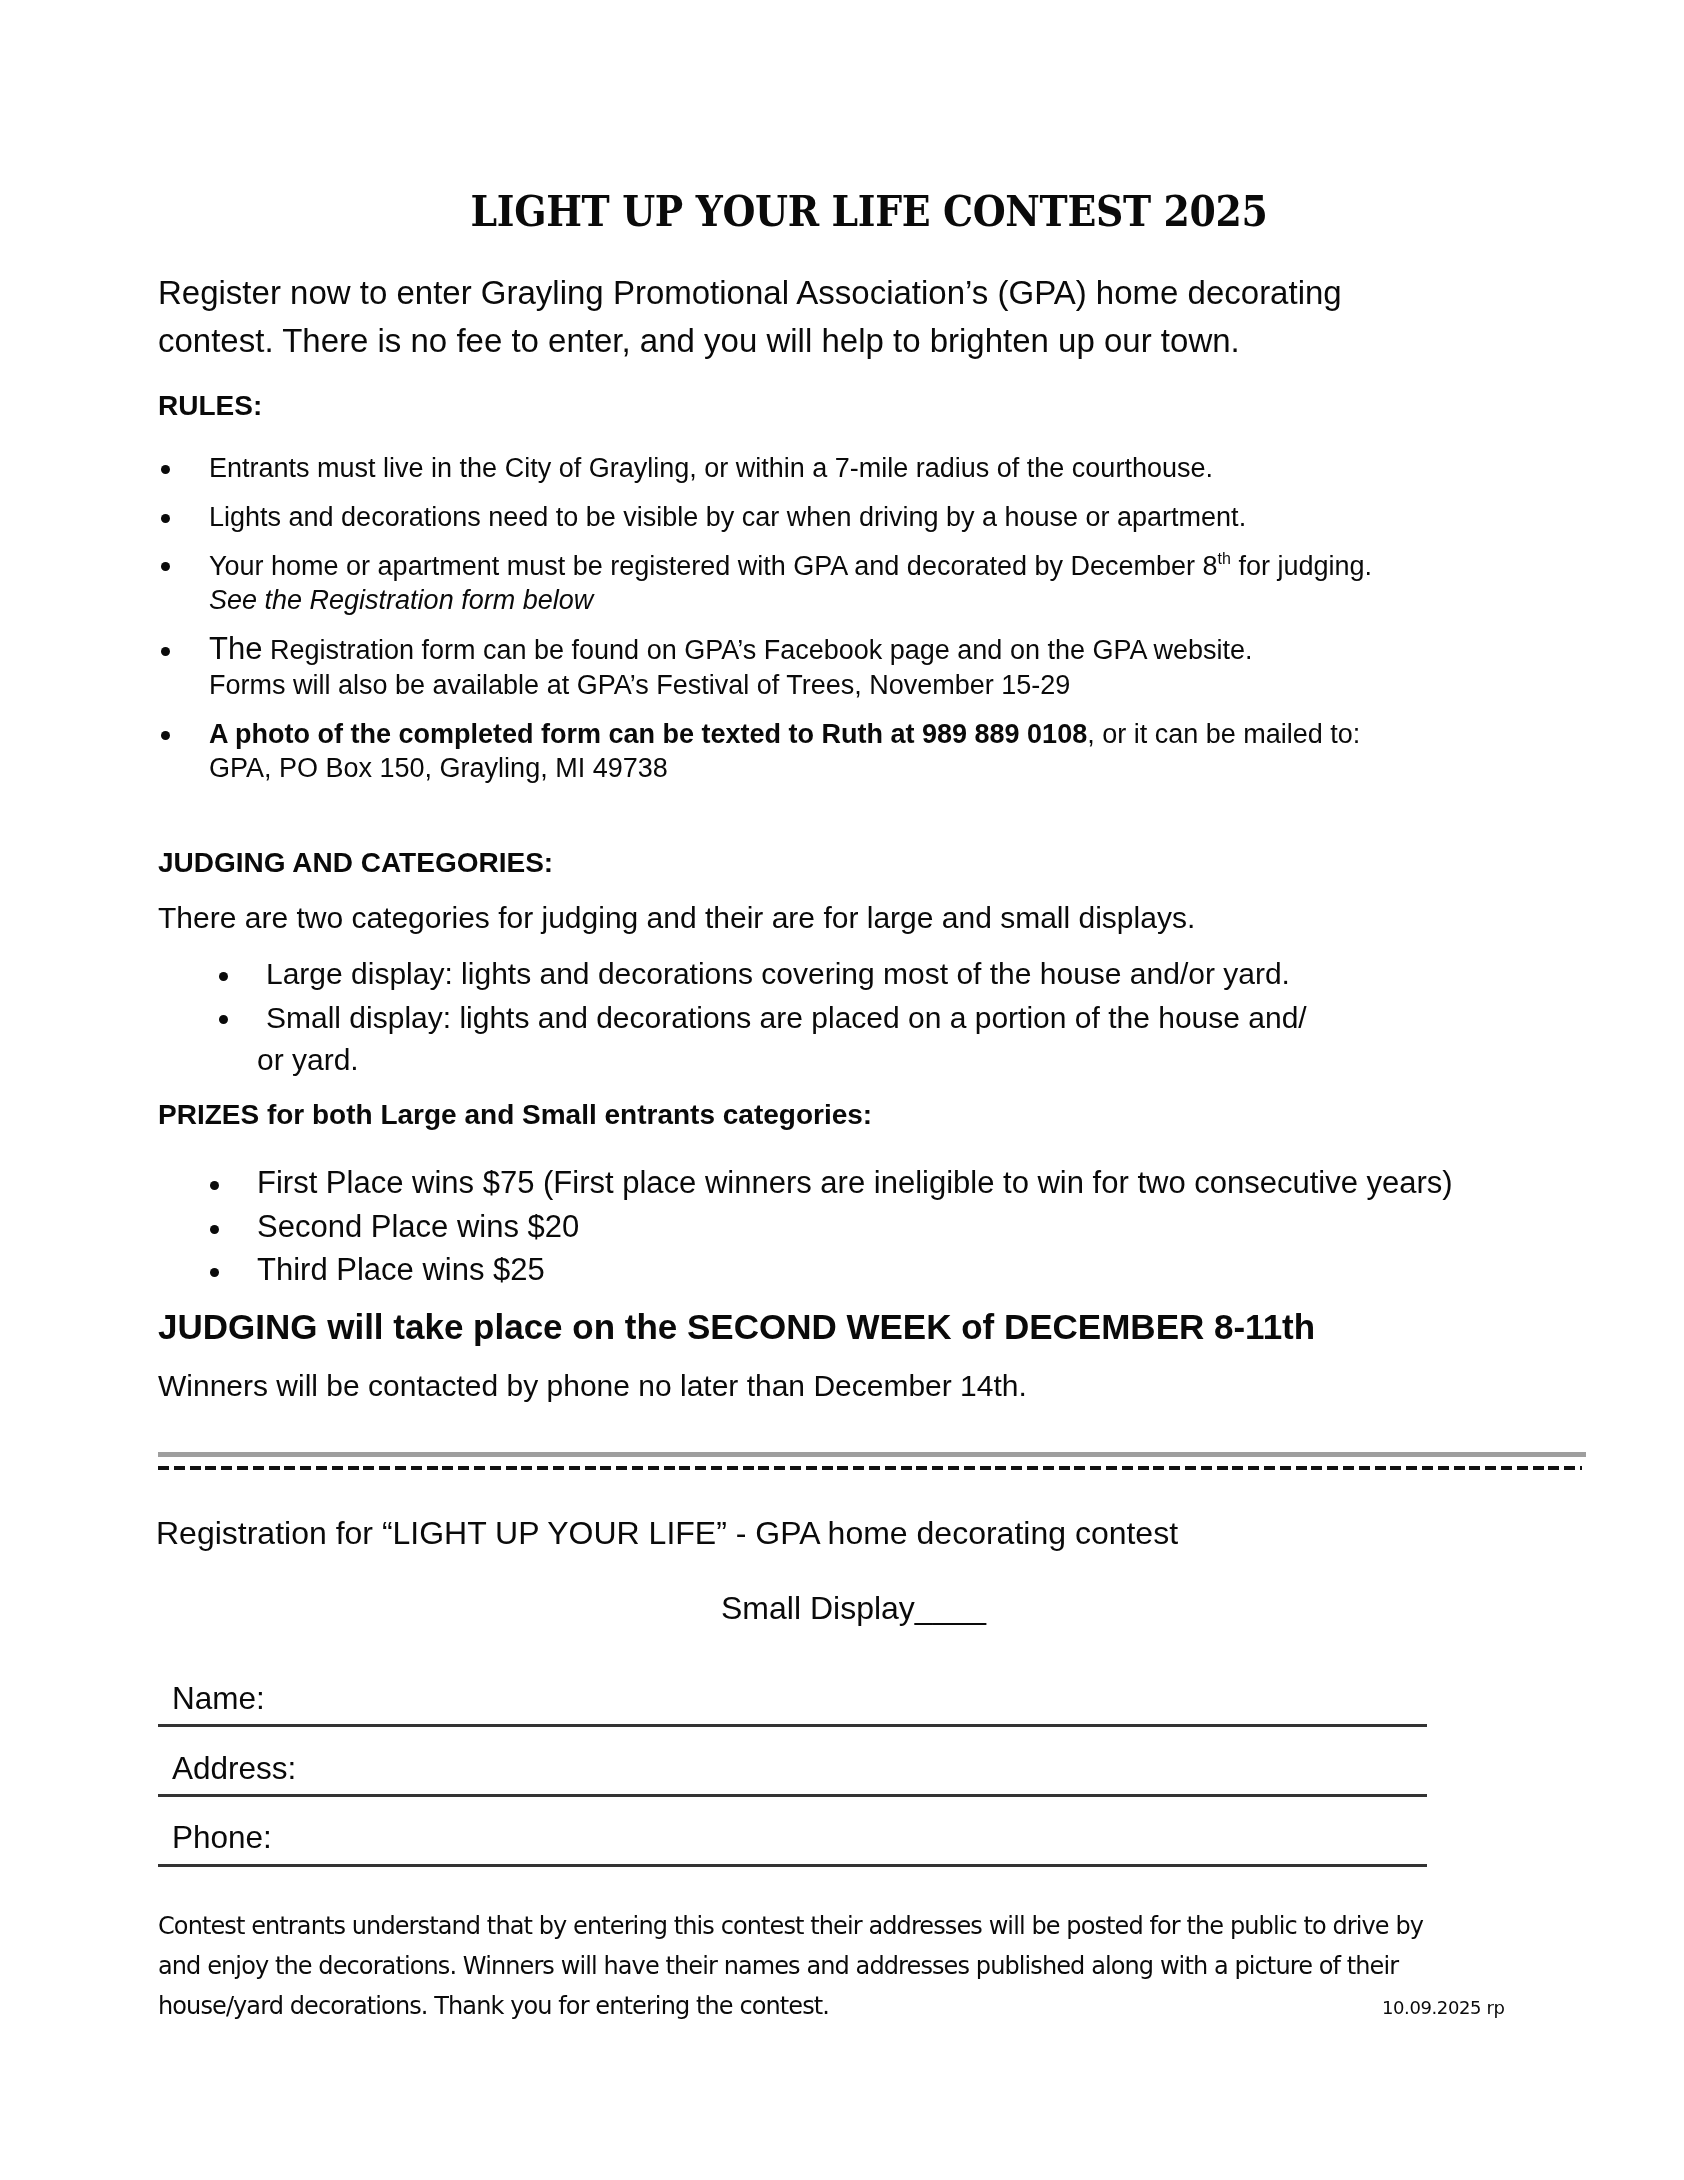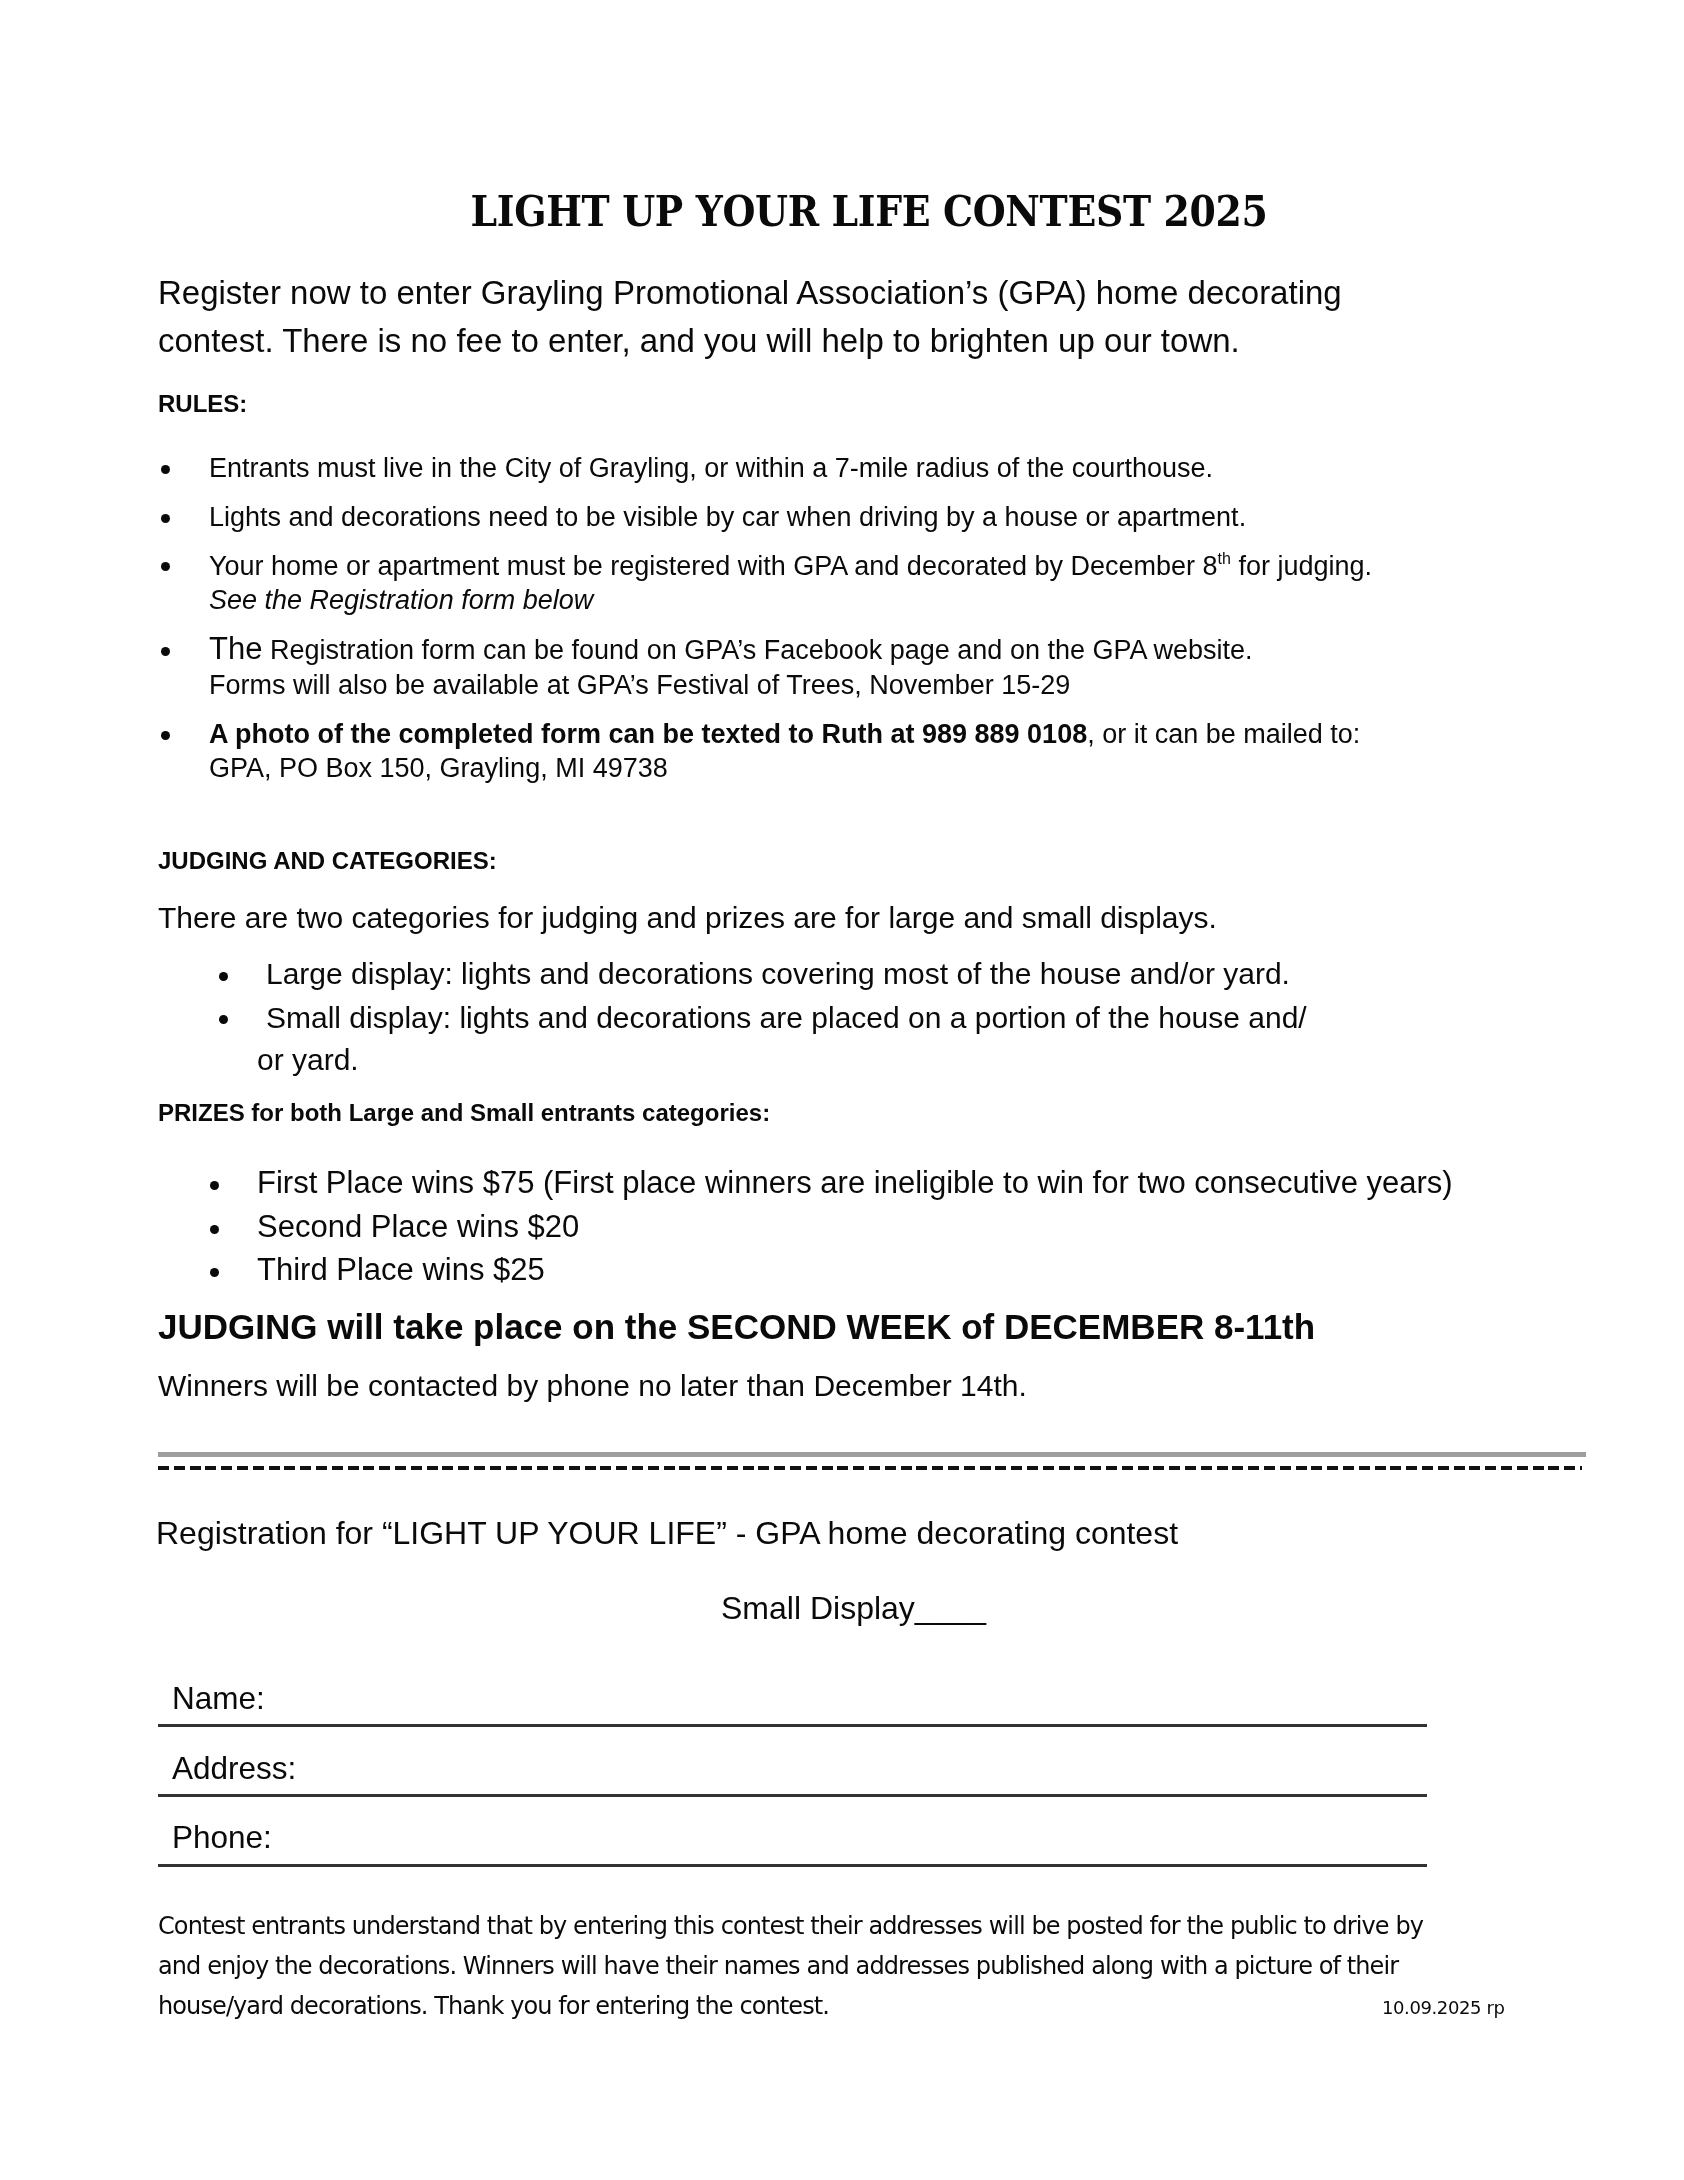--- a/index.html
+++ b/index.html
@@ -3,21 +3,21 @@
 <meta charset="utf-8">
 <style>
   html, body { margin: 0; padding: 0; background: #ffffff; }
   body { width: 1685px; height: 2181px; position: relative; overflow: hidden; color: #0a0a0a; }
   .page { position: absolute; left: 0; top: 0; width: 1516px; height: 2181px; background: #fff; text-decoration: underline; }
   .abs { position: absolute; white-space: nowrap; }
   .sans { font-family: "Liberation Sans", sans-serif; }
   .serif { font-family: "DejaVu Serif", serif; }
   .title { left: 0; width: 1738px; top: 186px; text-align: center; font-size: 43px; font-weight: bold; letter-spacing: -0.4px; transform: scaleX(0.88); transform-origin: 869px 0; }
   .intro { left: 158px; font-size: 33px; line-height: 48px; }
-  .h-bold { font-weight: bold; font-size: 24px; }
+  .h-bold { font-weight: bold; font-size: 28px; }
   .bullet { position: absolute; width: 9.4px; height: 9.4px; border-radius: 50%; background: #0a0a0a; }
   .rule-text { font-size: 27px; line-height: 34px; }
   .rule-text .big { font-size: 31px; }
   sup { font-size: 16px; vertical-align: 11px; line-height: 0; }
   .judging-big { font-size: 35px; font-weight: bold; }
   .gray-rule { position: absolute; left: 158px; width: 1428px; top: 1452px; height: 5.1px; background: #9e9e9e; }
   .dash-rule { position: absolute; left: 158px; width: 1424px; top: 1466px; height: 4.3px;
     background: repeating-linear-gradient(90deg, #111 0 11px, transparent 11px 15.8px); }
   .reg-text { font-size: 32px; }
   .field-line { position: absolute; left: 158px; width: 1269px; height: 2.6px; background: #333; }
@@ -58,21 +58,21 @@
       <div class="abs sans rule-text" style="left:209px; top:668px;">Forms will also be available at GPA’s Festival of Trees, November 15-29</div>
     </div>
     <div>
       <span class="bullet" style="left:161px; top:731px;"></span>
       <div class="abs sans rule-text" style="left:209px; top:717px;"><span class="b">A photo of the completed form can be texted to Ruth at 989 889 0108</span><span>, or it can be mailed to:</span></div>
       <div class="abs sans rule-text" style="left:209px; top:751px;">GPA, PO Box 150, Grayling, MI 49738</div>
     </div>
   </div>
 
   <div class="abs sans h-bold" style="left:158px; top:847px;">JUDGING AND CATEGORIES:</div>
-  <div class="abs sans" style="left:158px; top:901px; font-size:30px;">There are two categories for judging and prizes are for large and small displays.</div>
+  <div class="abs sans" style="left:158px; top:901px; font-size:30px;">There are two categories for judging and their are for large and small displays.</div>
 
   <div>
     <div>
       <span class="bullet" style="left:219px; top:972px;"></span>
       <div class="abs sans" style="left:266px; top:957px; font-size:30px;">Large display: lights and decorations covering most of the house and/or yard.</div>
     </div>
     <div>
       <span class="bullet" style="left:219px; top:1015px;"></span>
       <div class="abs sans" style="left:266px; top:1001px; font-size:30px;">Small display: lights and decorations are placed on a portion of the house and/</div>
       <div class="abs sans" style="left:257px; top:1043px; font-size:30px;">or yard.</div>

